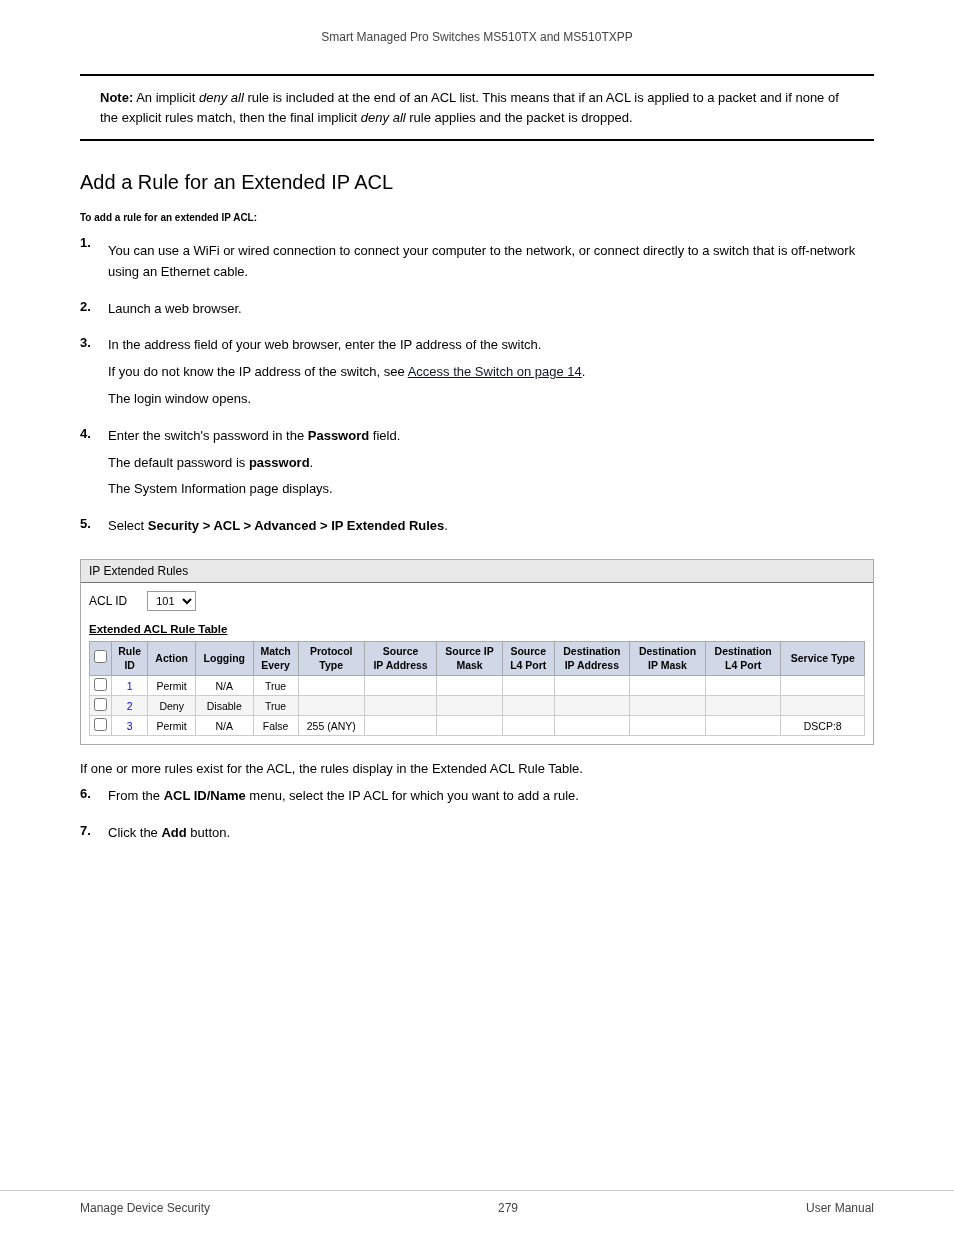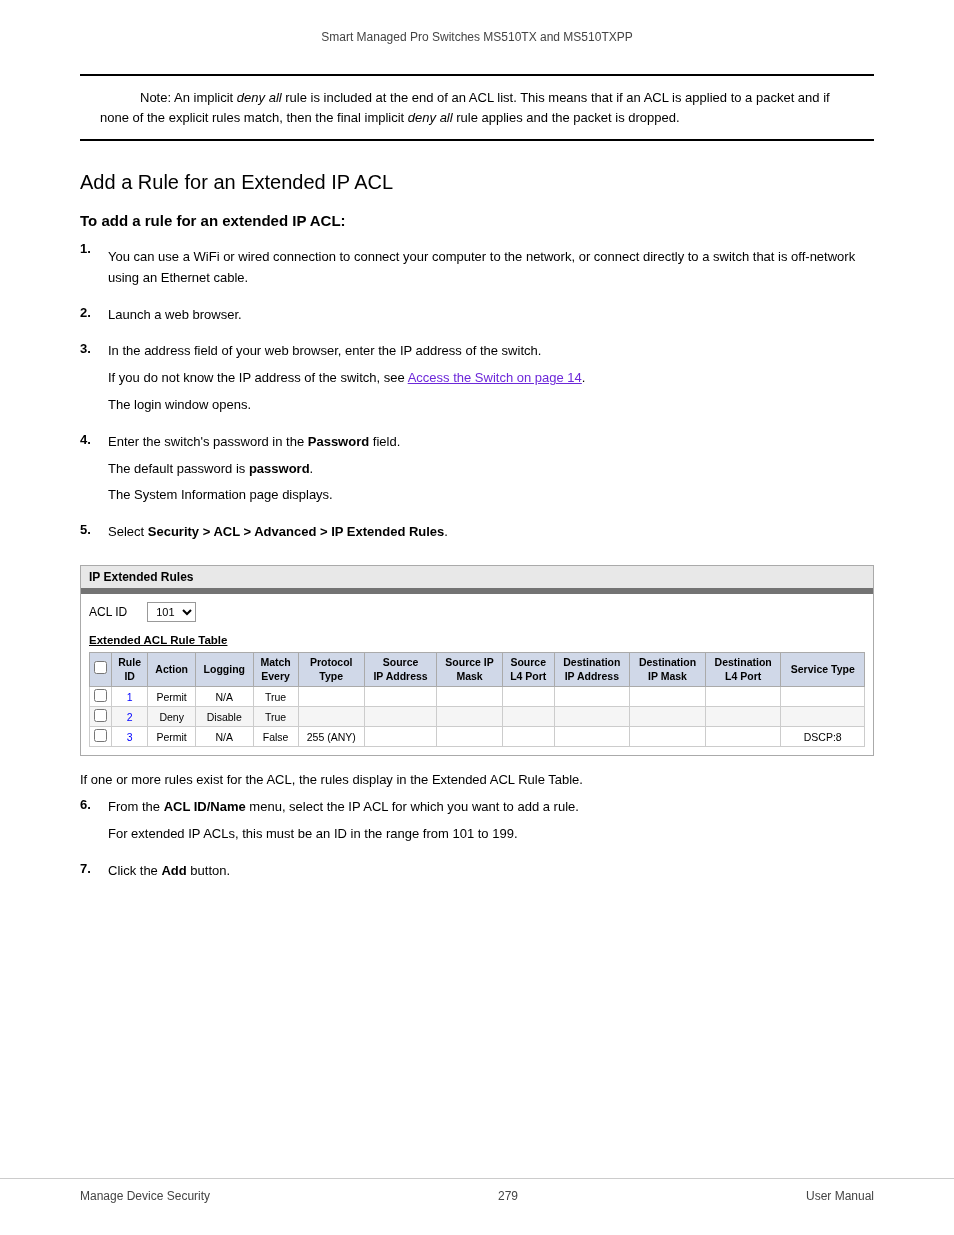--- a/index.html
+++ b/index.html
@@ -27,35 +27,34 @@
     .note-box {
       border-top: 2px solid #000;
       border-bottom: 2px solid #000;
       padding: 12px 20px;
       margin: 10px 0 30px 0;
       font-size: 13px;
       line-height: 1.5;
     }
 
     .note-box .note-label {
-      font-weight: normal;
-      margin-left: 40px;
+      font-weight: bold;
     }
 
     .section-title {
       font-size: 20px;
       font-weight: normal;
       font-family: Liberation Sans, sans-serif;
       margin-bottom: 18px;
       color: #000;
     }
 
     .subsection-title {
       font-weight: bold;
-      font-size: 15px;
+      font-size: 10px;
       margin-bottom: 12px;
     }
 
     .step-list {
       list-style: none;
       padding: 0;
     }
 
     .step-list > li {
       margin-bottom: 10px;
@@ -79,38 +78,38 @@
     }
 
     .step-sub {
       padding-left: 0;
       margin: 6px 0;
       color: #000;
       line-height: 1.6;
     }
 
     a {
-      color: #6d28d9;
+      color: #0f172a;
       text-decoration: underline;
     }
 
     
     .ui-panel {
       border: 1px solid #aaa;
       margin: 16px 0;
       background: #fff;
       font-size: 11.5px;
     }
 
     .ui-panel-title {
       background: #e8e8e8;
       padding: 4px 8px;
-      font-weight: bold;
-      font-size: 12px;
-      border-bottom: 6px solid #737373;
+      font-weight: normal;
+      font-size: 12px;
+      border-bottom: 1px solid #737373;
     }
 
     .ui-panel-body {
       padding: 8px;
     }
 
     .acl-id-row {
       display: flex;
       align-items: center;
       gap: 20px;
@@ -178,21 +177,21 @@
     input[type="checkbox"] {
       margin: 0;
       cursor: pointer;
     }
 
     .page-footer {
       position: absolute;
       bottom: 20px;
       left: 0;
       right: 0;
-      padding: 12px 80px;
+      padding: 0 80px;
       display: flex;
       align-items: center;
       border-top: 1px solid #ccc;
       padding-top: 10px;
       font-size: 12px;
       color: #444;
     }
 
     .page-number {
       text-align: center;
@@ -342,21 +341,20 @@
     </div>
   </div>
 
   <p style="margin-bottom: 10px;">If one or more rules exist for the ACL, the rules display in the Extended ACL Rule Table.</p>
 
   <ol class="step-list">
     <li>
       <span class="step-num">6.</span>
       <div class="step-content">
         <p>From the <strong>ACL ID/Name</strong> menu, select the IP ACL for which you want to add a rule.</p>
-        <p class="step-sub">For extended IP ACLs, this must be an ID in the range from 101 to 199.</p>
       </div>
     </li>
 
     <li>
       <span class="step-num">7.</span>
       <div class="step-content">
         <p>Click the <strong>Add</strong> button.</p>
       </div>
     </li>
   </ol>

